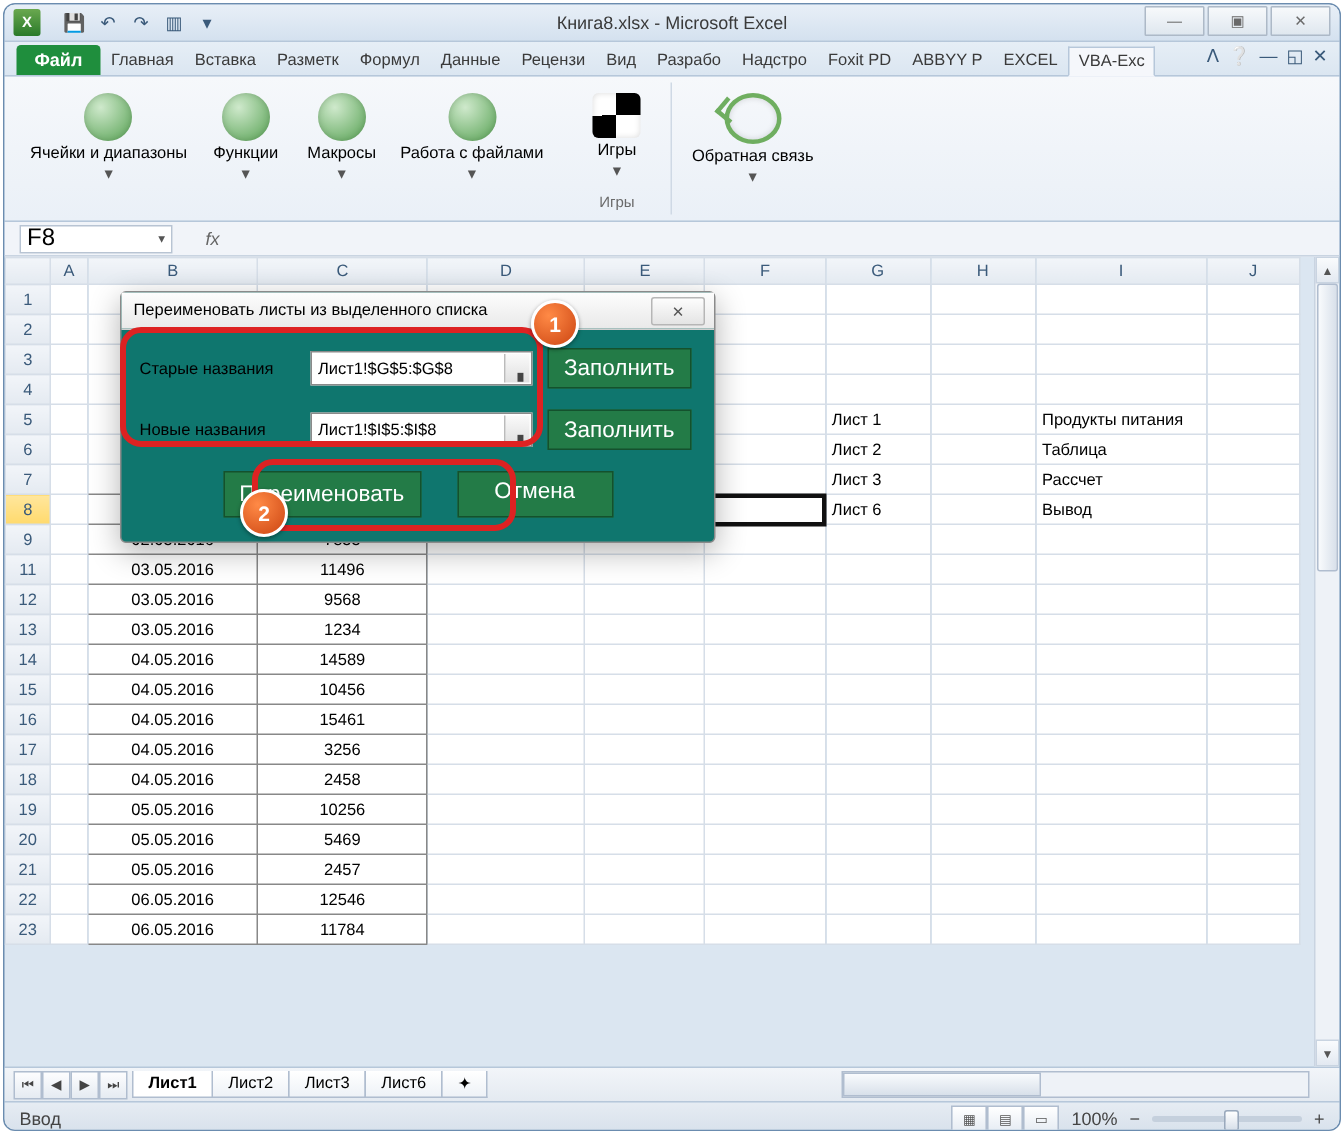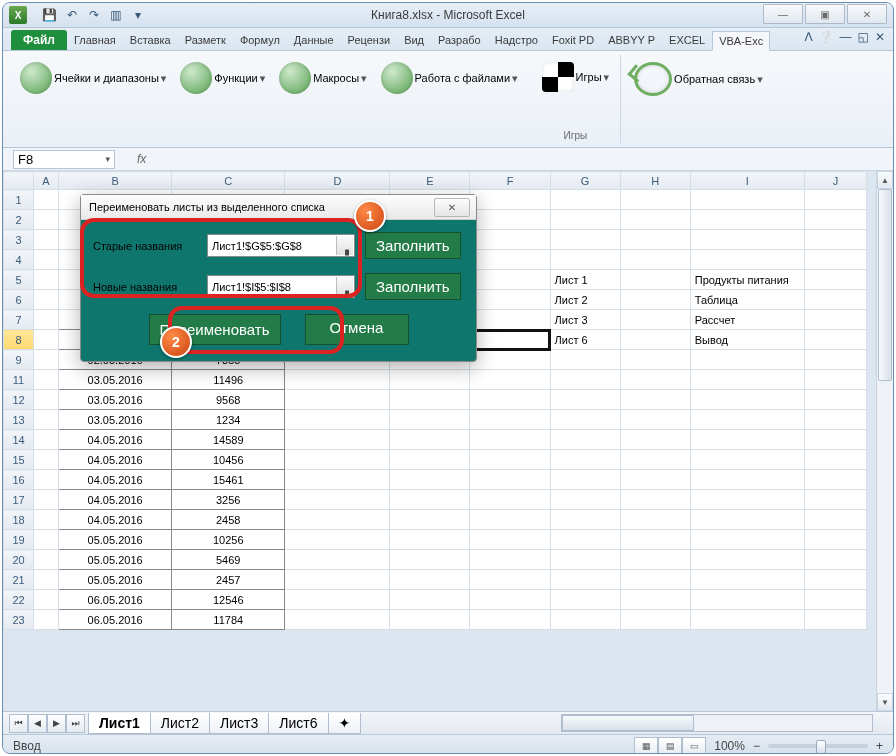--- a/index.html
+++ b/index.html
@@ -58,31 +58,31 @@
 .tab.active{background:#f5f7fb;border-color:#b6c7da;border-bottom:1px solid #f5f7fb;position:relative;top:1px;}
 .tabs-right{position:absolute;right:8px;top:2px;display:flex;gap:6px;color:#3a5a7a;}
 
 .ribbon{
   height:88px;background:linear-gradient(#f6f8fb,#eaf0f7);
   border-bottom:1px solid #b6c7da;
   display:flex;align-items:stretch;padding:4px 6px;gap:2px;
 }
 .group{display:flex;flex-direction:column;align-items:center;justify-content:space-between;border-right:1px solid #cfd9e5;padding:2px 6px;}
 .group-inner{display:flex;gap:4px;}
-.bigbtn{display:flex;flex-direction:row;align-items:center;gap:2px;padding:4px 4px;border:1px solid transparent;border-radius:3px;min-width:50px;}
+.bigbtn{display:flex;flex-direction:column;align-items:center;gap:2px;padding:4px 4px;border:1px solid transparent;border-radius:3px;min-width:50px;}
 .bigicon{width:32px;height:32px;border-radius:50%;background:radial-gradient(circle at 35% 30%, #cfe9cc, #54a050);box-shadow:inset 0 0 4px rgba(0,0,0,.15);}
 .bigicon.games{width:32px;height:30px;background:repeating-conic-gradient(#000 0 25%, #fff 0 50%);border-radius:4px;}
 .bigicon.feedback{width:32px;height:28px;border-radius:50%;border:3px solid #6fae60;background:transparent;position:relative;}
 .bigicon.feedback::after{content:"";position:absolute;width:10px;height:10px;border-left:3px solid #6fae60;border-bottom:3px solid #6fae60;transform:rotate(40deg);top:2px;left:-7px;}
 .bigbtn span{font-size:11px;text-align:center;line-height:12px;}
 .dropdown-mark{font-size:8px;color:#555;}
 .group-label{font-size:10px;color:#6a6a6a;text-align:center;}
 
 .fxrow{height:22px;background:#f1f4f9;border-bottom:1px solid #c9d4e1;display:flex;align-items:center;padding:0 6px;position:relative;}
-.namebox{width:92px;margin-left:4px;border:1px solid #b8c4d3;background:#fff;height:17px;padding:0 4px;font-size:13px;display:flex;align-items:center;}
+.namebox{width:92px;margin-left:4px;border:1px solid #b8c4d3;background:#fff;height:17px;padding:0 4px;font-size:16px;display:flex;align-items:center;}
 .namebox::after{content:"▾";margin-left:auto;color:#555;font-size:9px;}
 .fx{margin-left:22px;font-style:italic;color:#666;}
 
 .gridwrap{display:flex;height:540px;position:relative;border-bottom:1px solid #b6c7da;}
 .grid{flex:1;overflow:hidden;position:relative;}
 table{border-collapse:collapse;table-layout:fixed;width:864px;}
 th,td{border:1px solid #d6dee8;height:20px;font-size:11px;padding:0 4px;box-sizing:border-box;overflow:hidden;white-space:nowrap;}
 th{background:linear-gradient(#f2f5f9,#e4eaf1);font-weight:normal;color:#3a5a7a;text-align:center;}
 th.colh{height:18px;}
 th.rowh{width:30px;text-align:center;}
@@ -93,21 +93,21 @@
 .selected-cell{outline:3px solid #111;outline-offset:-2px;}
 
 col.rh{width:30px;} col.A{width:25px;} col.B{width:113px;} col.C{width:113px;} col.D{width:105px;} col.E{width:80px;} col.F{width:80px;} col.G{width:70px;} col.H{width:70px;} col.I{width:114px;} col.J{width:62px;}
 
 .tabsrow{
   height:22px;background:linear-gradient(#f2f5f9,#e4eaf1);
   display:flex;align-items:center;position:relative;border-bottom:1px solid #b6c7da;
 }
 .navbtns{display:flex;gap:0;margin-left:6px;}
 .navbtn{width:17px;height:17px;border:1px solid #b0bdcf;background:linear-gradient(#fdfdfe,#e5ebf2);display:flex;align-items:center;justify-content:center;font-size:9px;color:#444;}
-.sheet-tab{border:1px solid #b0bdcf;border-top:none;background:linear-gradient(#fff,#eef2f7);padding:2px 10px;margin-left:-1px;font-size:14px;}
+.sheet-tab{border:1px solid #b0bdcf;border-top:none;background:linear-gradient(#fff,#eef2f7);padding:2px 10px;margin-left:-1px;font-size:11px;}
 .sheet-tab.active{background:#fff;font-weight:bold;position:relative;}
 .hscroll{position:absolute;right:20px;top:2px;height:16px;width:310px;border:1px solid #b0bdcf;background:#eef2f7;display:flex;align-items:center;}
 .hscroll .thumb{position:absolute;left:0;width:130px;top:0;bottom:0;background:linear-gradient(#f9fbfd,#d8e0ea);border:1px solid #b0bdcf;}
 
 .statusbar{height:22px;background:linear-gradient(#e6ecf3,#d6e0eb);display:flex;align-items:center;padding:0 10px;justify-content:space-between;color:#444;}
 .zoomctrl{display:flex;align-items:center;gap:8px;}
 .viewbtns{display:flex;gap:0;}
 .viewbtn{width:22px;height:16px;border:1px solid #b0bdcf;background:linear-gradient(#fff,#e6ecf3);display:flex;align-items:center;justify-content:center;font-size:9px;color:#555;}
 .slider{width:100px;height:4px;background:#c5d0dd;border-radius:2px;position:relative;}
 .slider::after{content:"";position:absolute;left:48px;top:-4px;width:8px;height:12px;background:linear-gradient(#fff,#d8e0ea);border:1px solid #9aa9bc;border-radius:2px;}

